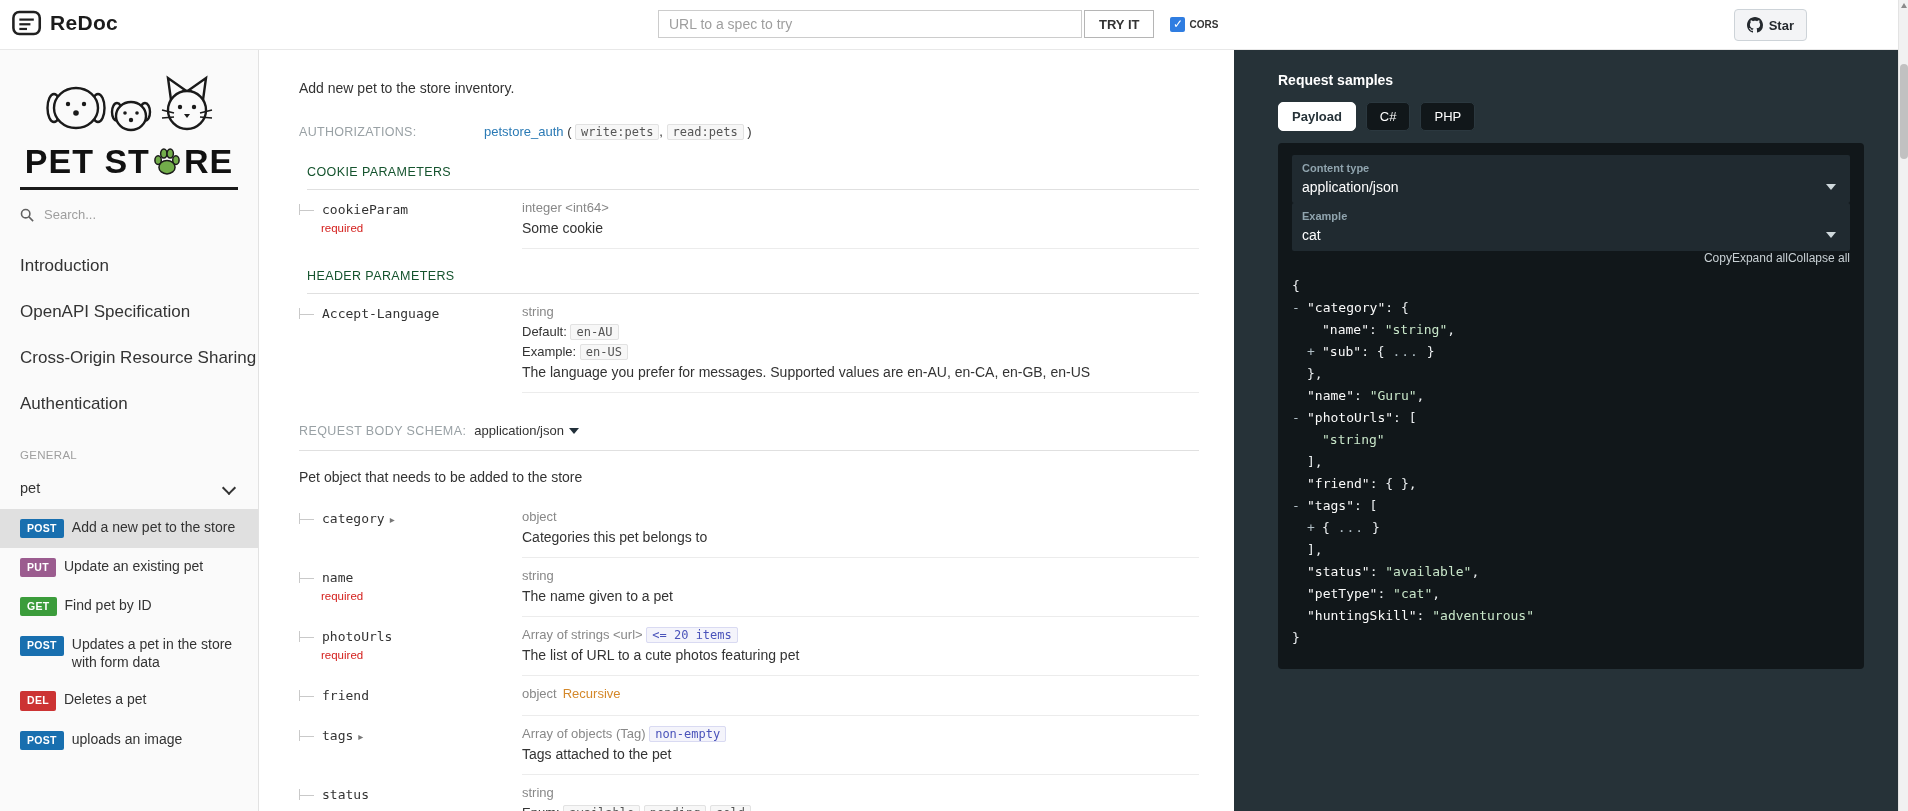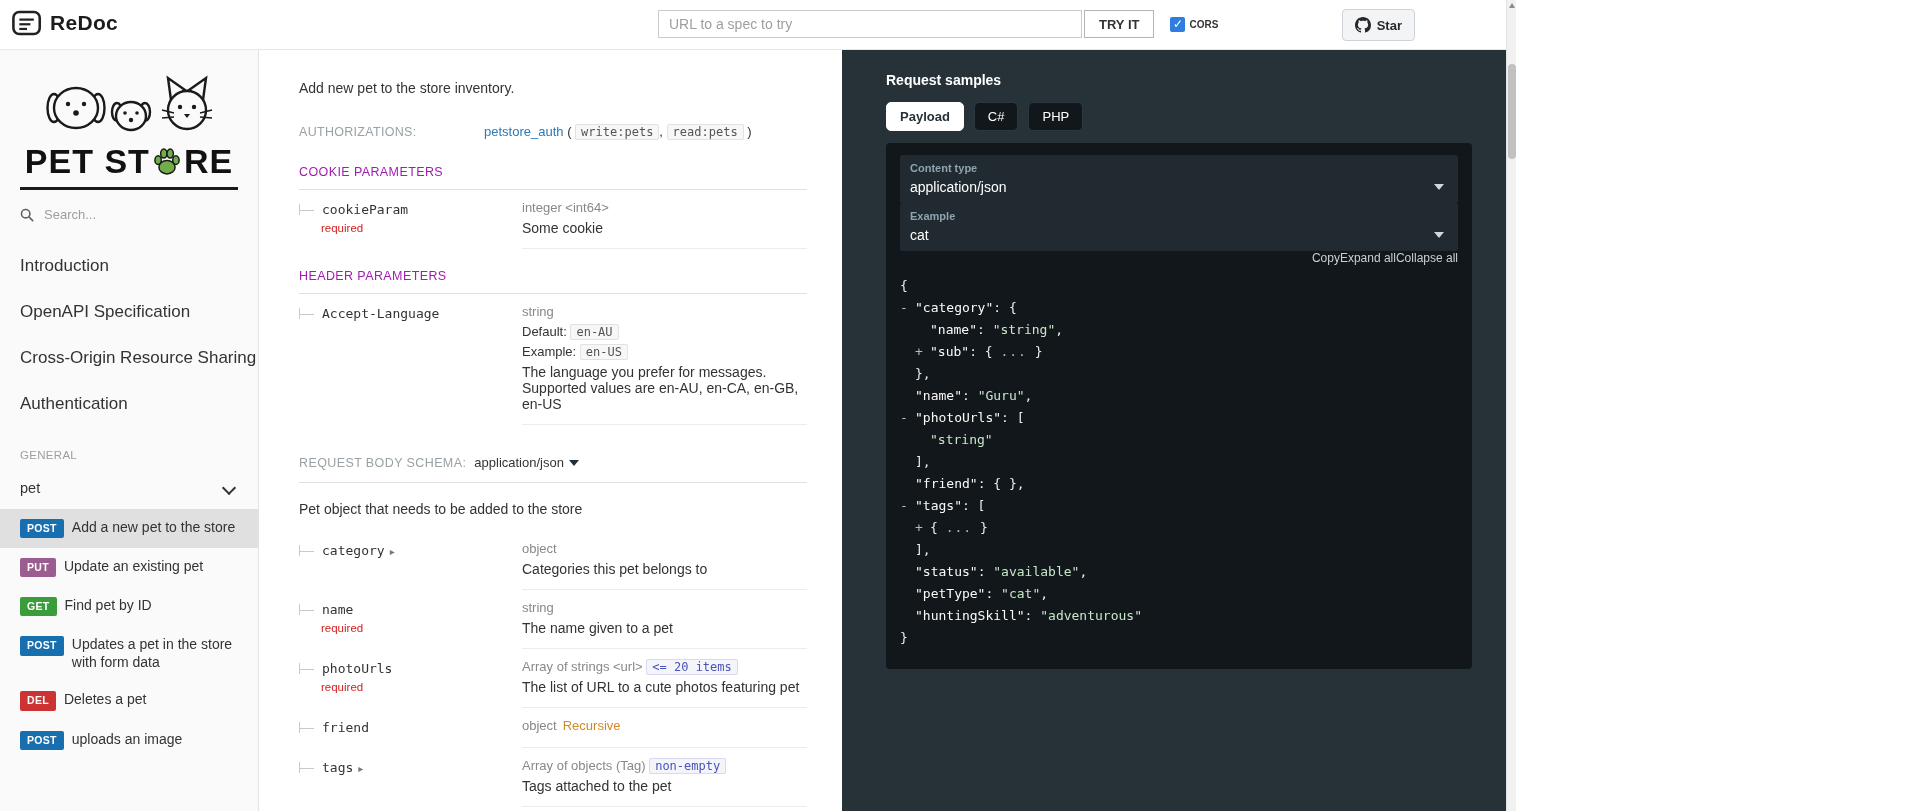--- a/index.html
+++ b/index.html
@@ -1,17 +1,17 @@
 <!DOCTYPE html>
 <html style="--post: #186faf; --put: #9b5c8f; --get: #3b9c3b; --del: #cc3333; --link: #2a7ab5; --required: #d41f1c; --recursive: #d4882a; --constraint: #4a53ba; --code_string: #c8e6c9;"><head>
 <meta charset="utf-8">
 <style>
   html,body{margin:0;padding:0;}
   body{width:1908px;height:811px;overflow:hidden;font-family:"Liberation Sans",sans-serif;background:#fff;color:#333;}
-  .page{position:relative;width:1516px;height:811px;}
+  .page{position:relative;width:1908px;height:811px;}
 
   
   .topbar{position:relative;height:49px;background:#fff;border-bottom:1px solid #e8e8e8;}
   .logo{position:absolute;left:10px;top:6px;display:flex;align-items:center;gap:6px;}
   .logo-text{font-size:21px;font-weight:bold;color:#1c1c1c;letter-spacing:.3px;}
   .spec-group{position:absolute;left:658px;top:10px;display:flex;align-items:center;}
   .spec-input{width:424px;height:28px;box-sizing:border-box;border:1px solid #ccc;padding:0 10px;font-size:14px;color:#333;outline:none;font-family:"Liberation Sans",sans-serif;}
   .spec-input::placeholder{color:#9e9e9e;}
   .tryit{height:28px;margin-left:2px;padding:0 14px;background:#fff;border:1px solid #b5b5b5;font-size:13px;font-weight:bold;color:#333;cursor:pointer;font-family:"Liberation Sans",sans-serif;}
   .cors{display:flex;align-items:center;margin-left:16px;gap:4px;}
@@ -45,21 +45,21 @@
   .m-del{background:var(--del,#cc3333);}
 
   
   .intro{font-size:14px;color:#333;}
   .auth-row{display:flex;margin-top:28px;font-size:13px;align-items:baseline;}
   .col-label{flex:0 0 185px;color:#99a1a5;font-size:12.5px;letter-spacing:.3px;}
   .auth-val{color:#333;}
   .auth-link{color:var(--link,#2a7ab5);cursor:pointer;}
   .chip{font-family:"DejaVu Sans Mono",monospace;font-size:12px;background:#f7f7f7;border:1px solid #e2e2e2;border-radius:2px;padding:0 5px;color:#555;}
   .chip-constraint{font-family:"DejaVu Sans Mono",monospace;font-size:12px;background:#f4f4fb;border:1px solid #d9daf2;border-radius:2px;padding:0 5px;color:var(--constraint,#4a53ba);}
-  .section-h{margin-top:26px;font-size:12.5px;color:#a21caf;letter-spacing:.4px;border-bottom:1px solid #e0e0e0;padding-bottom:10px;}
+  .section-h{margin-top:26px;font-size:12.5px;color:#14532d;letter-spacing:.4px;border-bottom:1px solid #e0e0e0;padding-bottom:10px;margin-left:8px;}
   .p-row{display:flex;}
   .p-left{flex:0 0 223px;padding:10px 10px 12px 0;box-sizing:border-box;}
   .connector{display:inline-block;width:14px;height:11px;border-left:1px solid #c9c9c9;position:relative;vertical-align:middle;margin-right:8px;}
   .connector::after{content:"";position:absolute;left:0;top:50%;width:100%;height:1px;background:#c9c9c9;}
   .p-name{font-family:"DejaVu Sans Mono",monospace;font-size:13px;color:#333;}
   .arrow{color:#777;font-size:10px;margin-left:5px;}
   .p-req{margin-left:22px;margin-top:4px;font-size:11.5px;color:var(--required,#d41f1c);}
   .p-right{flex:1 1 auto;border-bottom:1px solid #ececec;padding:10px 0 12px 0;font-size:13px;}
   .p-type{color:#888;}
   .p-desc{color:#333;font-size:14px;margin-top:5px;}

